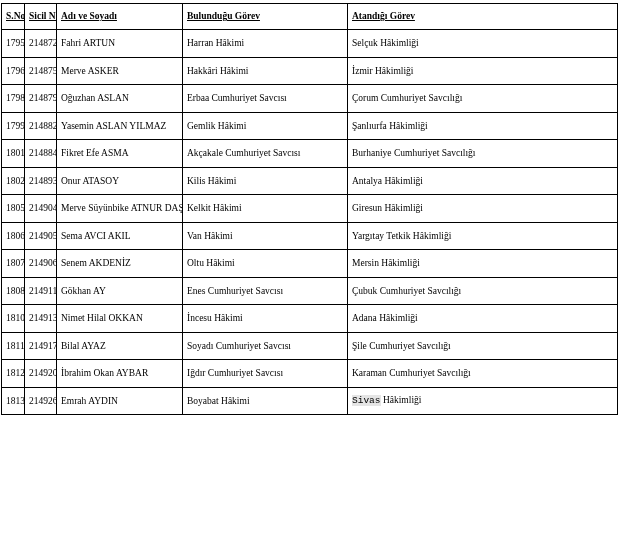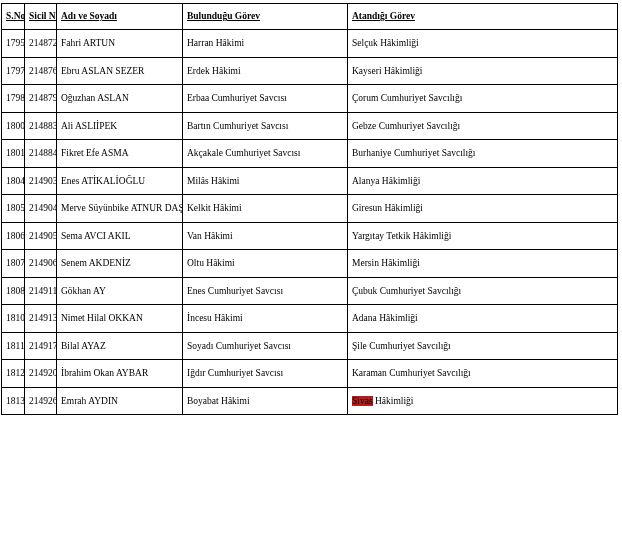--- a/index.html
+++ b/index.html
@@ -36,21 +36,22 @@
     text-align: left;
     vertical-align: middle;
     overflow: hidden;
     white-space: nowrap;
   }
   thead tr { height: 26px; }
   tbody tr { height: 27.5px; }
   th { font-weight: bold; }
   th .hdr-label { text-decoration: underline; }
   .highlight {
-    background: #b91c1c;
+    background: #e5e5e5;
+    font-family: Liberation Mono, monospace;
   }
 </style>
 </head>
 <body>
 
 <div class="page">
   <table class="appointments">
     <colgroup>
       <col class="c-sno">
       <col class="c-sicil">
@@ -69,53 +70,53 @@
     </thead>
     <tbody>
         <tr>
           <td>1795</td>
           <td>214872</td>
           <td>Fahri ARTUN</td>
           <td>Harran Hâkimi</td>
           <td>Selçuk Hâkimliği</td>
         </tr>
         <tr>
-          <td>1797</td>
-          <td>214876</td>
-          <td>Ebru ASLAN SEZER</td>
-          <td>Erdek Hâkimi</td>
-          <td>Kayseri Hâkimliği</td>
+          <td>1796</td>
+          <td>214875</td>
+          <td>Merve ASKER</td>
+          <td>Hakkâri Hâkimi</td>
+          <td>İzmir Hâkimliği</td>
         </tr>
         <tr>
           <td>1798</td>
           <td>214879</td>
           <td>Oğuzhan ASLAN</td>
           <td>Erbaa Cumhuriyet Savcısı</td>
           <td>Çorum Cumhuriyet Savcılığı</td>
         </tr>
         <tr>
-          <td>1800</td>
-          <td>214883</td>
-          <td>Ali ASLIİPEK</td>
-          <td>Bartın Cumhuriyet Savcısı</td>
-          <td>Gebze Cumhuriyet Savcılığı</td>
+          <td>1799</td>
+          <td>214882</td>
+          <td>Yasemin ASLAN YILMAZ</td>
+          <td>Gemlik Hâkimi</td>
+          <td>Şanlıurfa Hâkimliği</td>
         </tr>
         <tr>
           <td>1801</td>
           <td>214884</td>
           <td>Fikret Efe ASMA</td>
           <td>Akçakale Cumhuriyet Savcısı</td>
           <td>Burhaniye Cumhuriyet Savcılığı</td>
         </tr>
         <tr>
-          <td>1804</td>
-          <td>214903</td>
-          <td>Enes ATİKALİOĞLU</td>
-          <td>Milâs Hâkimi</td>
-          <td>Alanya Hâkimliği</td>
+          <td>1802</td>
+          <td>214893</td>
+          <td>Onur ATASOY</td>
+          <td>Kilis Hâkimi</td>
+          <td>Antalya Hâkimliği</td>
         </tr>
         <tr>
           <td>1805</td>
           <td>214904</td>
           <td>Merve Süyünbike ATNUR DAŞ</td>
           <td>Kelkit Hâkimi</td>
           <td>Giresun Hâkimliği</td>
         </tr>
         <tr>
           <td>1806</td>

